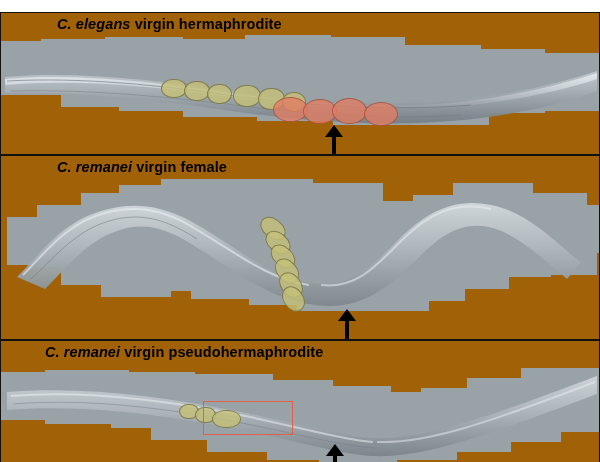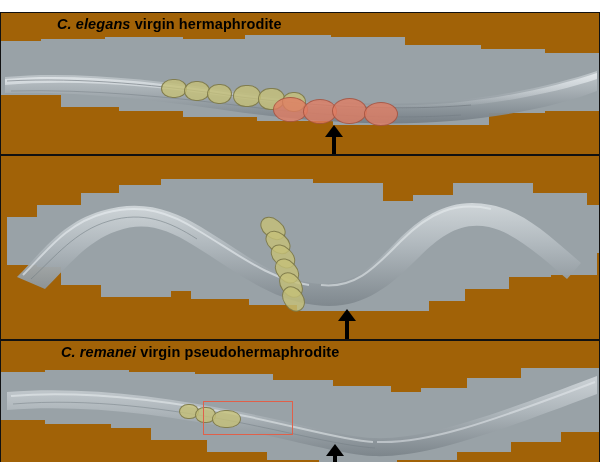--- a/index.html
+++ b/index.html
@@ -198,20 +198,21 @@
     <div class="arrow" style="left:322px;top:112px;height:30px;">
       <div class="head"></div>
       <div class="shaft" style="height:21px;"></div>
     </div>
   </div>
 
   <div class="panel-divider" style="top:141px;"></div>
 
   <div class="panel" style="top:144px;height:182px;">
 
+    <div class="panel-title" style="left:56px;top:2px;"><span class="sp">C. remanei</span><span> virgin female</span></div>
 
     <div class="micro" style="left:0px;top:22px;width:600px;height:140px;">
       <div class="tile" style="left:6px;  top:38px; width:66px; height:48px;"></div>
       <div class="tile" style="left:36px; top:26px; width:70px; height:62px;"></div>
       <div class="tile" style="left:60px; top:54px; width:68px; height:52px;"></div>
       <div class="tile" style="left:80px; top:14px; width:72px; height:54px;"></div>
       <div class="tile" style="left:100px;top:60px; width:70px; height:58px;"></div>
       <div class="tile" style="left:118px;top:6px;  width:76px; height:58px;"></div>
       <div class="tile" style="left:142px;top:50px; width:72px; height:62px;"></div>
       <div class="tile" style="left:160px;top:0px;  width:84px; height:56px;"></div>
@@ -265,21 +266,21 @@
     <div class="arrow" style="left:335px;top:152px;height:30px;">
       <div class="head"></div>
       <div class="shaft" style="height:21px;"></div>
     </div>
   </div>
 
   <div class="panel-divider" style="top:326px;"></div>
 
   <div class="panel" style="top:329px;height:133px;">
 
-    <div class="panel-title" style="left:60px;top:2px;"><span class="sp">C. remanei</span><span> virgin pseudohermaphrodite</span></div>
+    <div class="panel-title" style="left:44px;top:2px;"><span class="sp">C. remanei</span><span> virgin pseudohermaphrodite</span></div>
 
     <div class="micro" style="left:0px;top:22px;width:600px;height:110px;">
       <div class="tile" style="left:0px;  top:8px;  width:76px; height:48px;"></div>
       <div class="tile" style="left:44px; top:6px;  width:84px; height:54px;"></div>
       <div class="tile" style="left:110px;top:8px;  width:84px; height:56px;"></div>
       <div class="tile" style="left:150px;top:30px; width:80px; height:46px;"></div>
       <div class="tile" style="left:186px;top:10px; width:86px; height:58px;"></div>
       <div class="tile" style="left:206px;top:44px; width:82px; height:44px;"></div>
       <div class="tile" style="left:248px;top:16px; width:84px; height:58px;"></div>
       <div class="tile" style="left:266px;top:54px; width:80px; height:42px;"></div>

